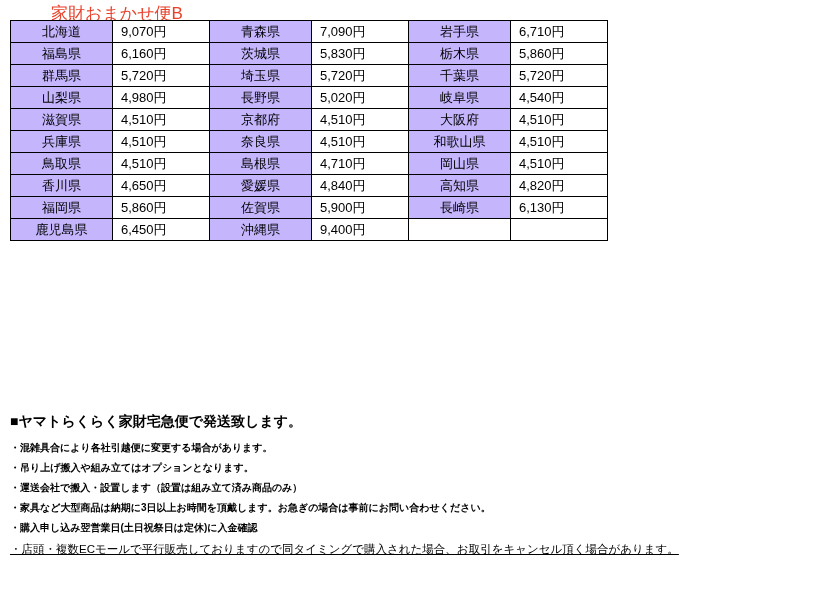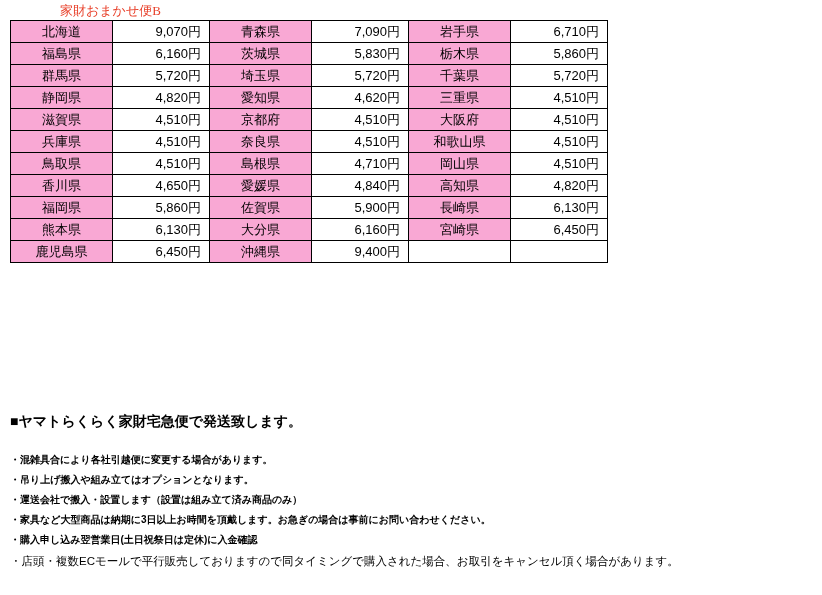--- a/index.html
+++ b/index.html
@@ -14,81 +14,81 @@
     color: #000000;
     overflow: hidden;
   }
   .page {
     position: relative;
     width: 822px;
     height: 595px;
   }
   .title {
     position: absolute;
-    left: 60px;
+    left: 51px;
     top: 2px;
-    font-size: 13px;
+    font-size: 17px;
     color: #e8402a;
     letter-spacing: 0px;
     white-space: nowrap;
-    font-family: Liberation Serif, serif;
   }
   table.rate-table {
     position: absolute;
     left: 10px;
     top: 20px;
     border-collapse: collapse;
     table-layout: fixed;
     width: 502px;
   }
   table.rate-table td {
     border: 1px solid #000000;
     height: 21px;
     font-size: 13px;
     padding: 0 8px;
     white-space: nowrap;
   }
   td.pref {
-    background: #f9a8d4;
+    background: #c4b5fd;
     text-align: center;
     width: 85px;
   }
   td.price {
     background: #ffffff;
-    text-align: right;
+    text-align: left;
     width: 80px;
   }
   td.empty {
     background: #ffffff;
     border: 1px solid #000000;
   }
   .notes {
     position: absolute;
     left: 10px;
     top: 413px;
     width: 800px;
   }
   .note-head {
     font-size: 14px;
     font-weight: bold;
-    margin-bottom: 19px;
+    margin-bottom: 7px;
     white-space: nowrap;
   }
   .note-line {
     font-size: 10px;
     font-weight: bold;
     line-height: 20px;
     white-space: nowrap;
   }
   .note-small {
     font-size: 11.5px;
     font-weight: normal;
     line-height: 18px;
     margin-top: 2px;
     white-space: nowrap;
+    text-decoration: underline;
   }
 </style>
 </head>
 <body>
 
 <div class="page">
 
   <div class="title">家財おまかせ便B</div>
 
   <table class="rate-table">
@@ -111,26 +111,26 @@
         </tr>
         <tr>
           <td class="pref">群馬県</td>
           <td class="price">5,720円</td>
           <td class="pref">埼玉県</td>
           <td class="price">5,720円</td>
           <td class="pref">千葉県</td>
           <td class="price">5,720円</td>
         </tr>
         <tr>
-          <td class="pref">静岡県</td>
-          <td class="price">4,820円</td>
-          <td class="pref">愛知県</td>
-          <td class="price">4,620円</td>
-          <td class="pref">三重県</td>
-          <td class="price">4,510円</td>
+          <td class="pref">山梨県</td>
+          <td class="price">4,980円</td>
+          <td class="pref">長野県</td>
+          <td class="price">5,020円</td>
+          <td class="pref">岐阜県</td>
+          <td class="price">4,540円</td>
         </tr>
         <tr>
           <td class="pref">滋賀県</td>
           <td class="price">4,510円</td>
           <td class="pref">京都府</td>
           <td class="price">4,510円</td>
           <td class="pref">大阪府</td>
           <td class="price">4,510円</td>
         </tr>
         <tr>
@@ -159,28 +159,20 @@
         </tr>
         <tr>
           <td class="pref">福岡県</td>
           <td class="price">5,860円</td>
           <td class="pref">佐賀県</td>
           <td class="price">5,900円</td>
           <td class="pref">長崎県</td>
           <td class="price">6,130円</td>
         </tr>
         <tr>
-          <td class="pref">熊本県</td>
-          <td class="price">6,130円</td>
-          <td class="pref">大分県</td>
-          <td class="price">6,160円</td>
-          <td class="pref">宮崎県</td>
-          <td class="price">6,450円</td>
-        </tr>
-        <tr>
           <td class="pref">鹿児島県</td>
           <td class="price">6,450円</td>
           <td class="pref">沖縄県</td>
           <td class="price">9,400円</td>
           <td class="empty"></td>
           <td class="empty"></td>
         </tr>
       </tbody>
   </table>
 

